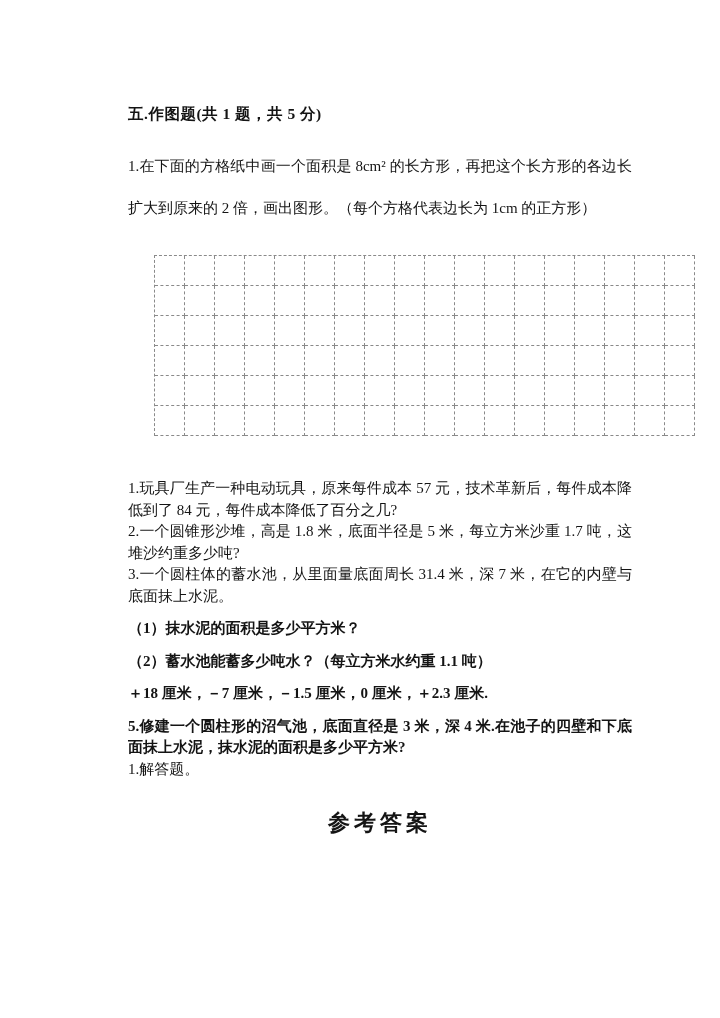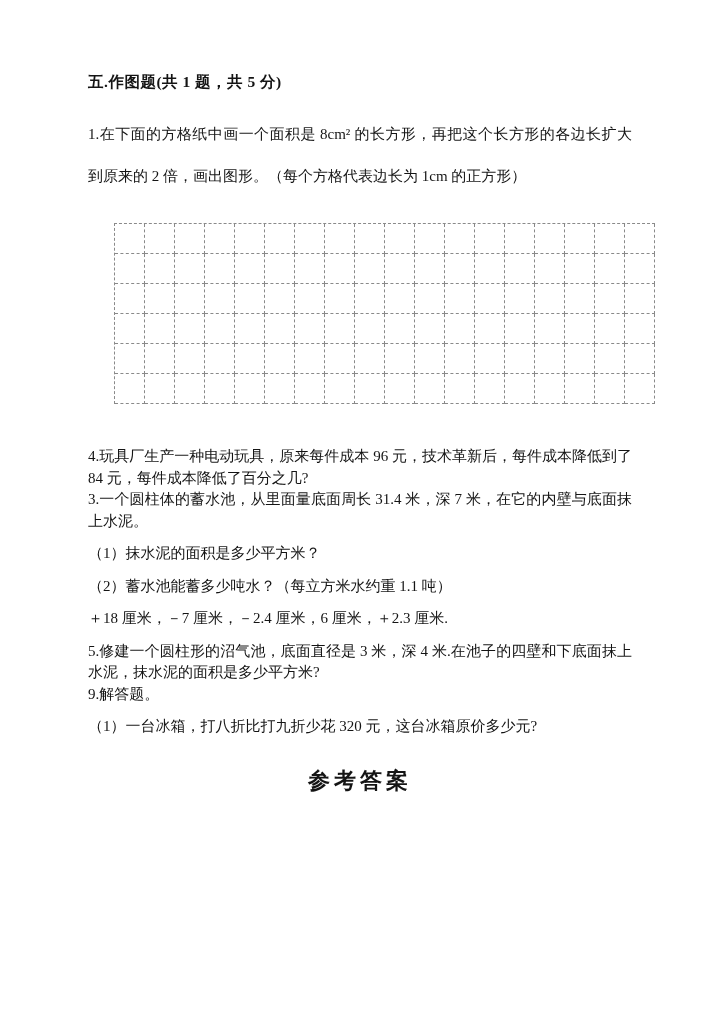--- a/index.html
+++ b/index.html
@@ -6,21 +6,21 @@
   html, body { background: #ffffff; }
   body {
     width: 720px;
     height: 1018px;
     font-family: "Liberation Serif", "DejaVu Serif", serif;
     color: #141414;
     font-size: 15px;
     position: relative;
     overflow: hidden;
   }
-  .page { padding: 72px 88px 0 88px; }
+  .page { padding: 104px 88px 0 88px; margin-left: 40px; }
 
   .sec-heading {
     font-size: 15.5px;
     font-weight: bold;
     letter-spacing: 0.5px;
   }
 
   .q1-text {
     margin-top: 20px;
     line-height: 42px;
@@ -40,21 +40,21 @@
     border-right: 1px dashed #8a8a8a;
     border-bottom: 1px dashed #8a8a8a;
   }
 
   .sec6 { margin-top: 42px; }
   .question-list { margin-top: 18px; }
   .question-list p {
     line-height: 21.5px;
     text-align: justify;
   }
-  .question-list p.spaced { margin-top: 11px; }
+  .question-list p.spaced { margin-top: 11px; font-weight: bold; }
 
   .answers-title {
     margin-top: 28px;
     text-align: center;
     font-size: 22px;
     font-weight: bold;
     letter-spacing: 4px;
   }
 </style>
 </head>
@@ -175,26 +175,26 @@
         <div class="grid-cell" style="border-color: rgb(138, 138, 138);"></div>
         <div class="grid-cell" style="border-color: rgb(138, 138, 138);"></div>
         <div class="grid-cell" style="border-color: rgb(138, 138, 138);"></div>
         <div class="grid-cell" style="border-color: rgb(138, 138, 138);"></div>
       </div>
   </div>
 
   <div class="sec6">
 
     <div class="question-list">
-      <p>4.玩具厂生产一种电动玩具，原来每件成本 96 元，技术革新后，每件成本降低到了 84 元，每件成本降低了百分之几?</p>
+      <p>1.玩具厂生产一种电动玩具，原来每件成本 57 元，技术革新后，每件成本降低到了 84 元，每件成本降低了百分之几?</p>
+      <p>2.一个圆锥形沙堆，高是 1.8 米，底面半径是 5 米，每立方米沙重 1.7 吨，这堆沙约重多少吨?</p>
       <p>3.一个圆柱体的蓄水池，从里面量底面周长 31.4 米，深 7 米，在它的内壁与底面抹上水泥。</p>
       <p class="spaced">（1）抹水泥的面积是多少平方米？</p>
       <p class="spaced">（2）蓄水池能蓄多少吨水？（每立方米水约重 1.1 吨）</p>
-      <p class="spaced">＋18 厘米，－7 厘米，－2.4 厘米，6 厘米，＋2.3 厘米.</p>
+      <p class="spaced">＋18 厘米，－7 厘米，－1.5 厘米，0 厘米，＋2.3 厘米.</p>
       <p class="spaced">5.修建一个圆柱形的沼气池，底面直径是 3 米，深 4 米.在池子的四壁和下底面抹上水泥，抹水泥的面积是多少平方米?</p>
-      <p>9.解答题。</p>
-      <p class="spaced">（1）一台冰箱，打八折比打九折少花 320 元，这台冰箱原价多少元?</p>
+      <p>1.解答题。</p>
     </div>
   </div>
 
   <div class="answers-title">参考答案</div>
 
 </div>
 
 </body></html>

